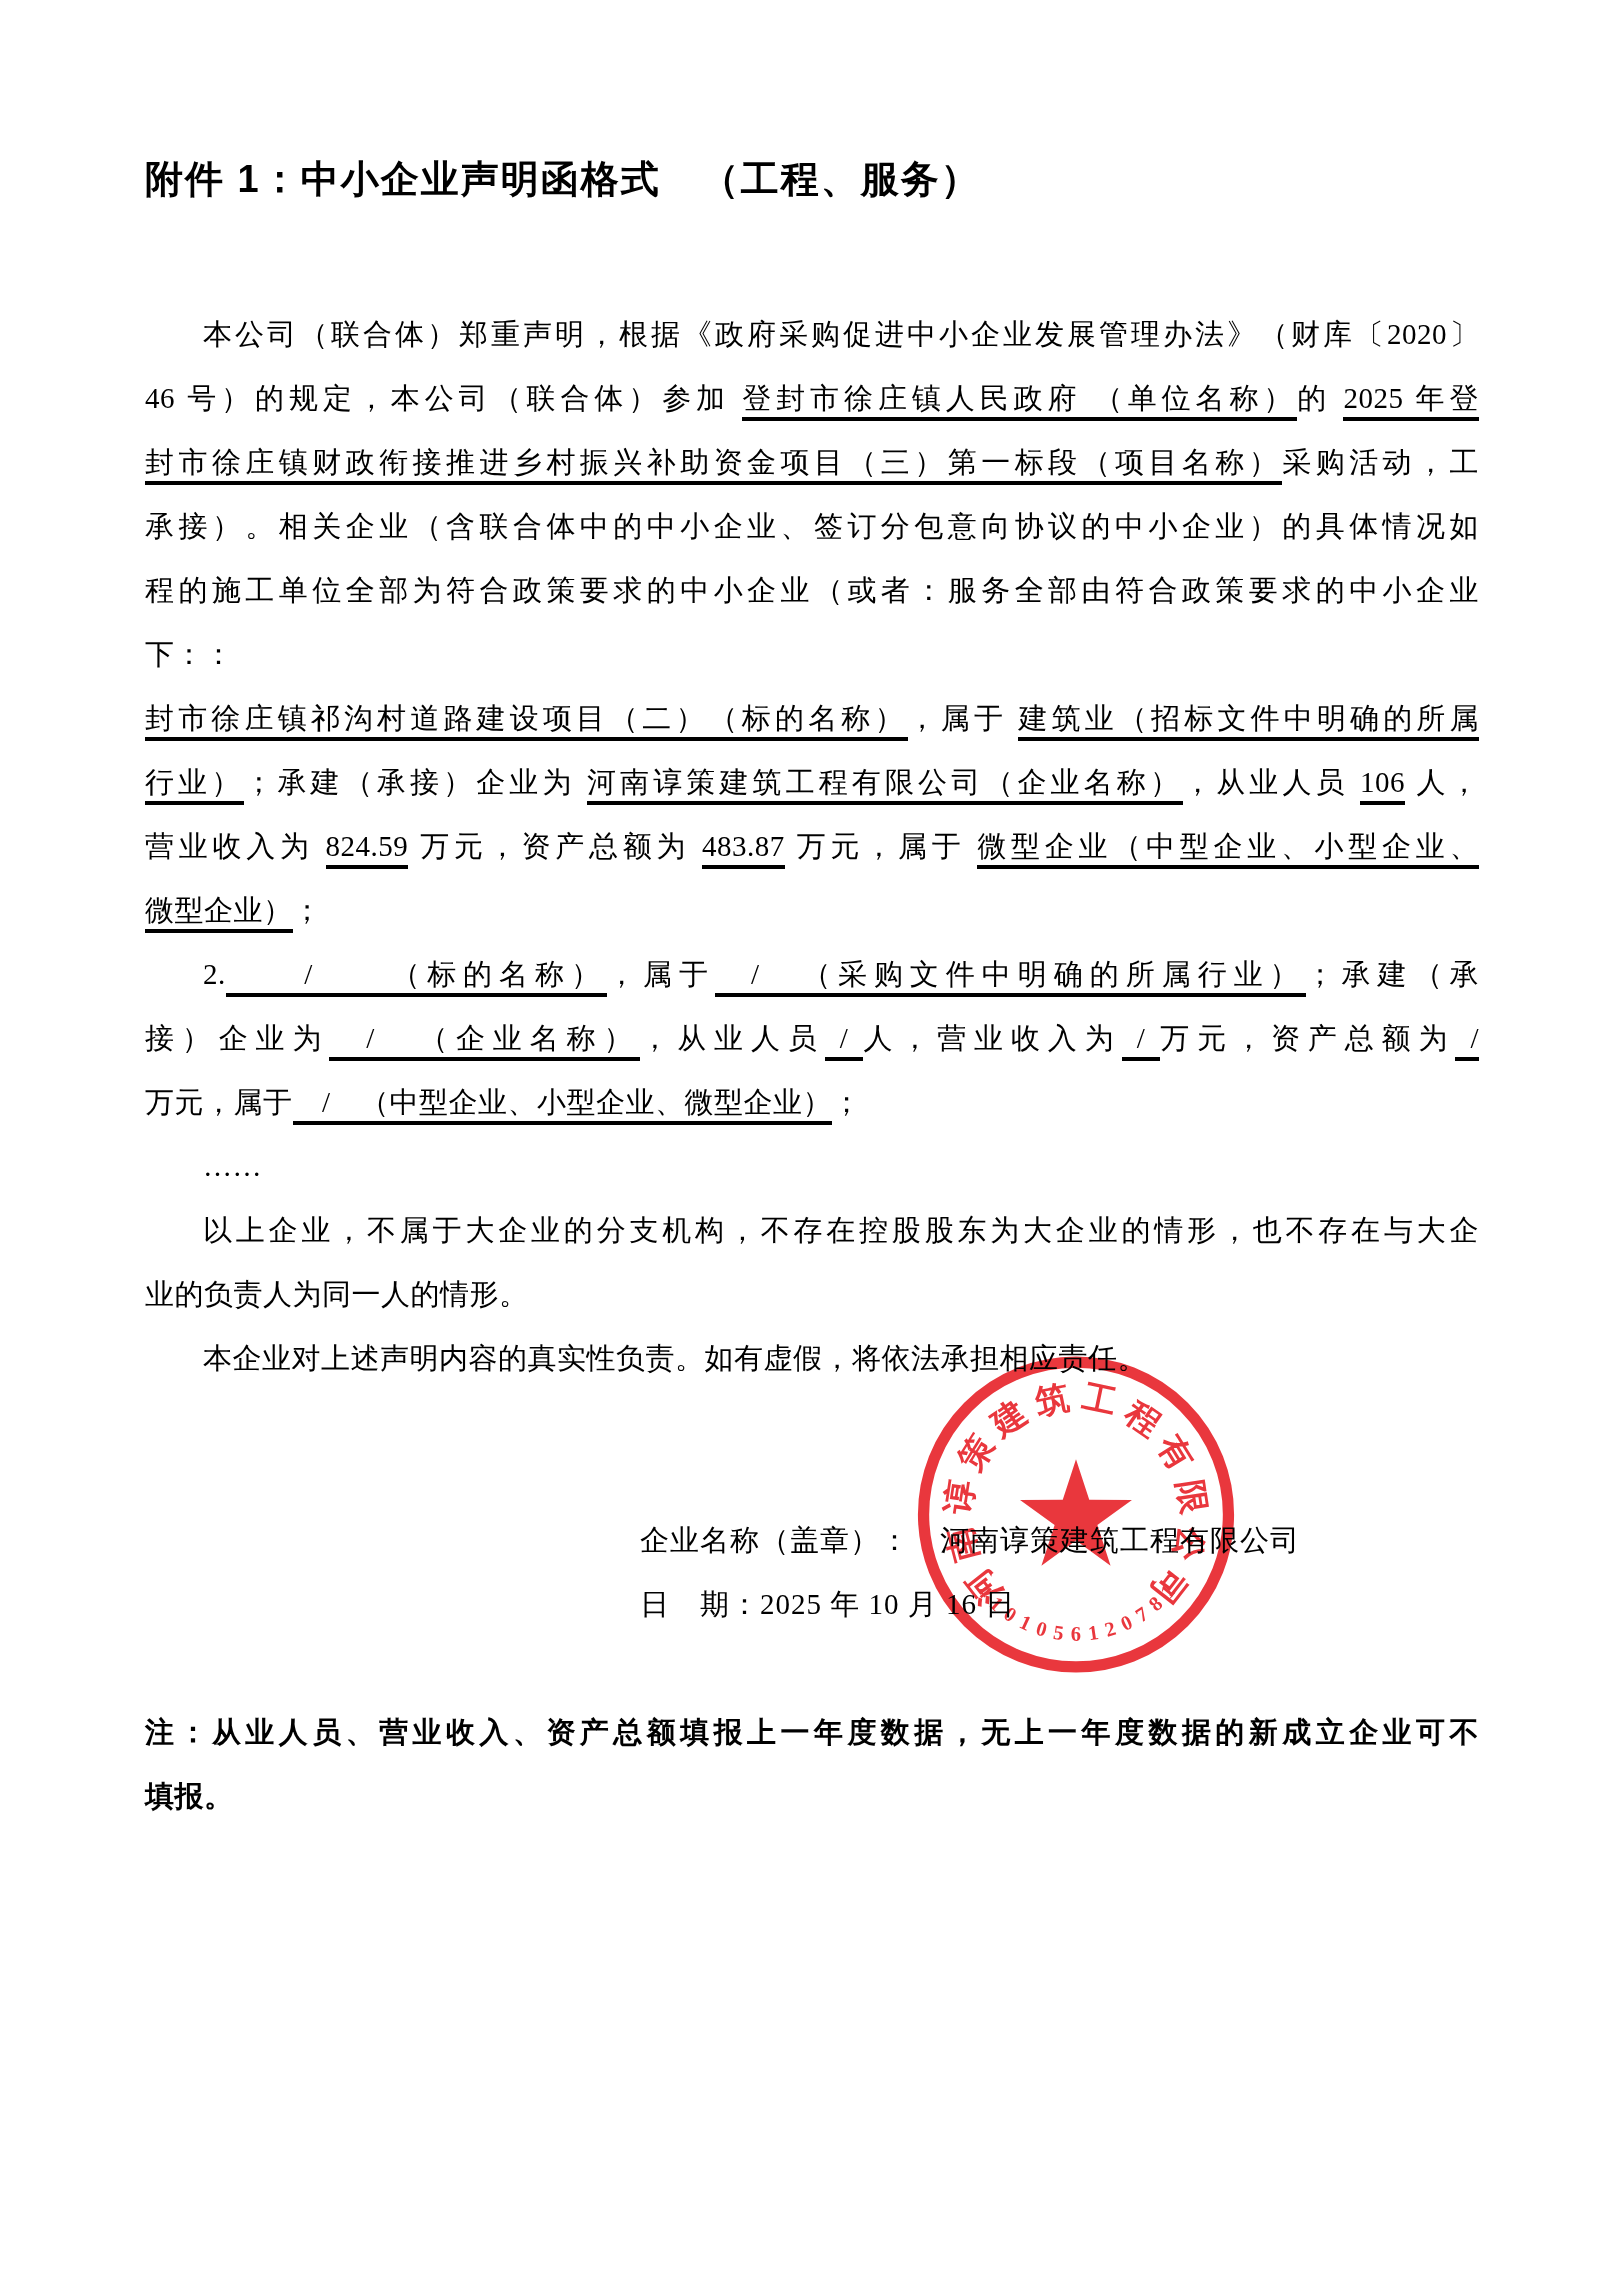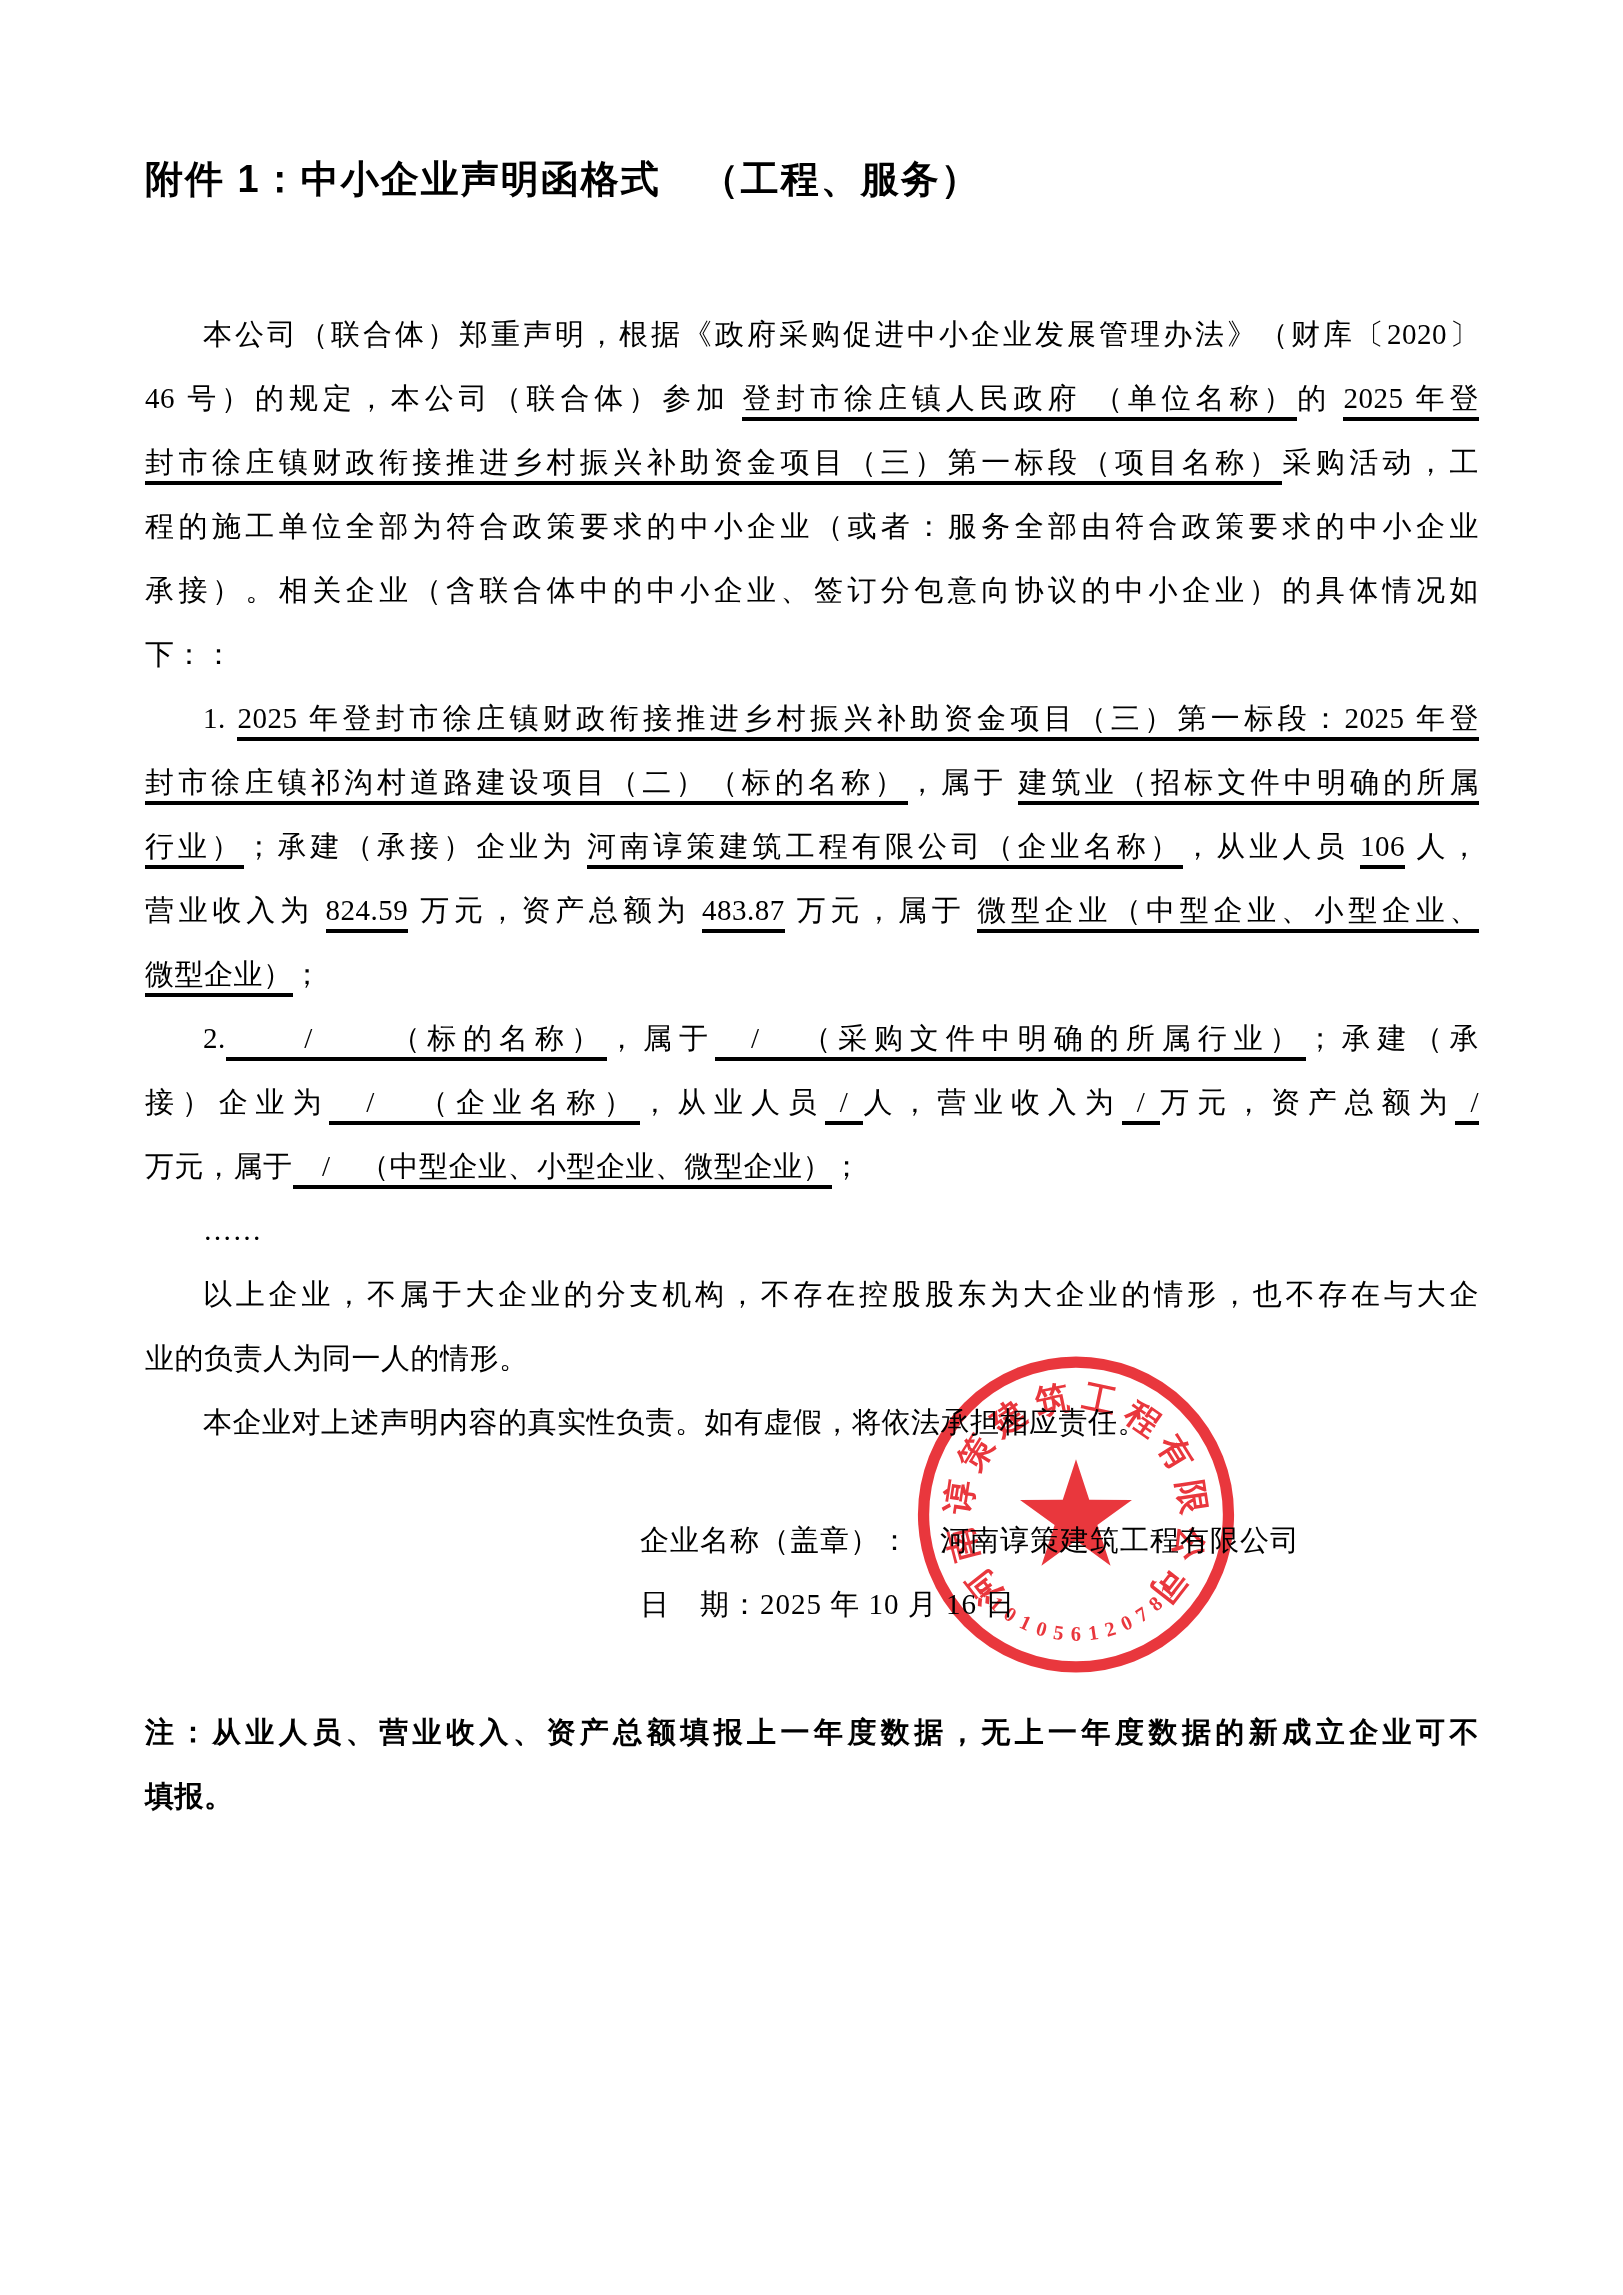--- a/index.html
+++ b/index.html
@@ -32,24 +32,23 @@
 </style>
 </head>
 <body>
 
 <div class="title">附件 1：中小企业声明函格式　（工程、服务）</div>
 
 <div id="body-block">
     <div class="line ind j"><span>本公司（联合体）郑重声明，根据《政府采购促进中小企业发展管理办法》（财库〔2020〕</span></div>
     <div class="line j"><span>46 号）的规定，本公司（联合体）参加 </span><span class="u">登封市徐庄镇人民政府 （单位名称）</span><span>的 </span><span class="u">2025 年登</span></div>
     <div class="line j"><span class="u">封市徐庄镇财政衔接推进乡村振兴补助资金项目（三）第一标段（项目名称）</span><span>采购活动，工</span></div>
+    <div class="line j"><span>承接）。相关企业（含联合体中的中小企业、签订分包意向协议的中小企业）的具体情况如</span></div>
     <div class="line j"><span>程的施工单位全部为符合政策要求的中小企业（或者：服务全部由符合政策要求的中小企业</span></div>
-    <div class="line j"><span>承接）。相关企业（含联合体中的中小企业、签订分包意向协议的中小企业）的具体情况如</span></div>
     <div class="line"><span>下：：</span></div>
-    <div class="line ind j"><span>1. </span><span class="u">2025 年登封市徐庄镇财政衔接推进乡村振兴补助资金项目（三）第一标段：2025 年登</span></div>
     <div class="line j"><span class="u">封市徐庄镇祁沟村道路建设项目（二）（标的名称）</span><span>，属于 </span><span class="u">建筑业（招标文件中明确的所属</span></div>
     <div class="line j"><span class="u">行业）</span><span>；承建（承接）企业为 </span><span class="u">河南谆策建筑工程有限公司（企业名称）</span><span>，从业人员 </span><span class="u">106</span><span> 人，</span></div>
     <div class="line j"><span>营业收入为 </span><span class="u">824.59</span><span> 万元，资产总额为 </span><span class="u">483.87</span><span> 万元，属于 </span><span class="u">微型企业（中型企业、小型企业、</span></div>
     <div class="line"><span class="u">微型企业）</span><span>；</span></div>
     <div class="line ind j"><span>2.</span><span class="u">　　/　　（标的名称）</span><span>，属于</span><span class="u">　/　（采购文件中明确的所属行业）</span><span>；承建（承</span></div>
     <div class="line j"><span>接）企业为</span><span class="u">　/　（企业名称）</span><span>，从业人员</span><span class="u"> / </span><span>人，营业收入为</span><span class="u"> / </span><span>万元，资产总额为</span><span class="u"> /</span></div>
     <div class="line"><span>万元，属于</span><span class="u">　/　（中型企业、小型企业、微型企业）</span><span>；</span></div>
     <div class="line ind"><span>……</span></div>
     <div class="line ind j"><span>以上企业，不属于大企业的分支机构，不存在控股股东为大企业的情形，也不存在与大企</span></div>
     <div class="line"><span>业的负责人为同一人的情形。</span></div>

